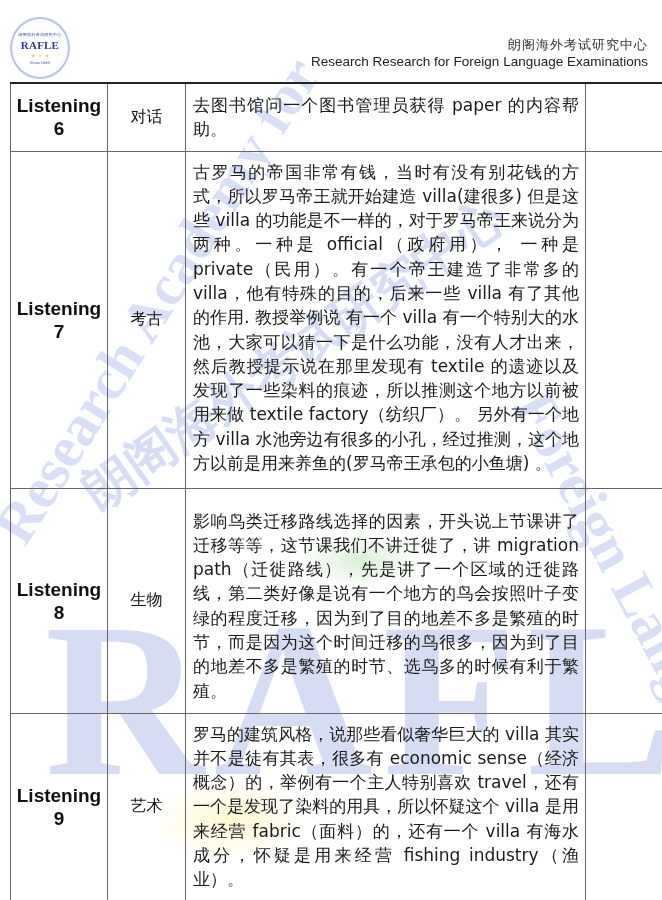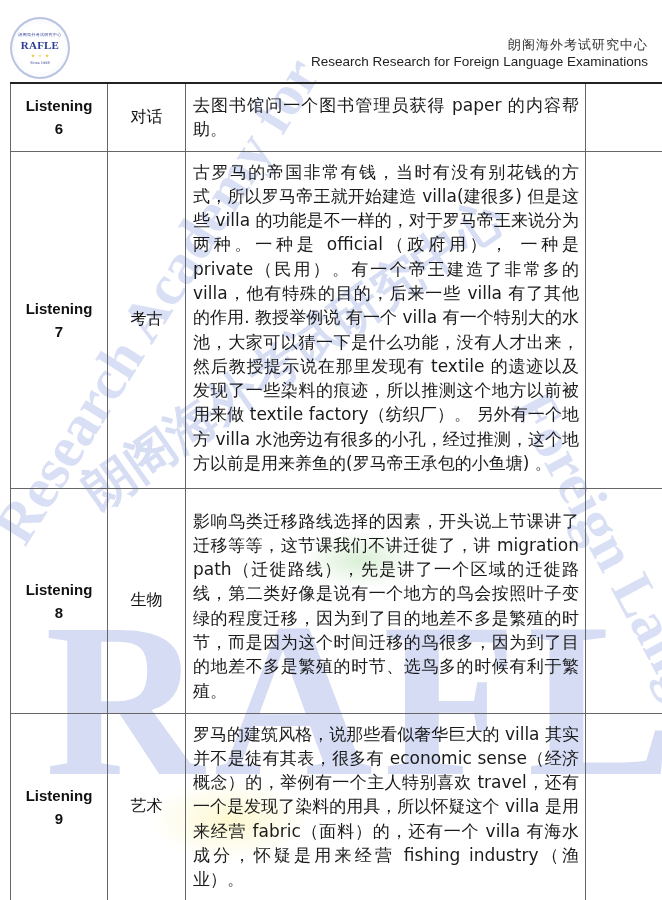--- a/index.html
+++ b/index.html
@@ -52,21 +52,21 @@
       background: radial-gradient(ellipse, rgba(250, 235, 120, 0.35), rgba(255,255,255,0) 70%);
     }
     table.main {
       position: absolute; left: 10px; top: 82px; border-collapse: collapse; z-index: 1; table-layout: fixed;
       width: 641px;
     }
     table.main td {
       border: 1.5px solid #666; vertical-align: middle; padding: 0; background: transparent;
     }
     table.main tr:first-child td { border-top: 2px solid #222; }
-    td.c-name { width: 96px; text-align: center; font-weight: bold; font-size: 15px; line-height: 23px; font-family: "Liberation Sans", "DejaVu Sans", sans-serif; }
+    td.c-name { width: 96px; text-align: center; font-weight: bold; font-size: 19px; line-height: 23px; font-family: "Liberation Sans", "DejaVu Sans", sans-serif; }
     td.c-topic { width: 77px; text-align: center; font-size: 16px; }
     td.c-desc { width: 386px; padding: 8px 6px 8px 7px !important; font-size: 17px; line-height: 24.3px; text-align: justify; color: #1a1a1a; }
     td.c-extra { width: 78px; }
   </style>
 </head>
 <body>
 
 <div class="watermark wm-big">RAFLE</div>
 <div class="watermark wm-diag1">Research Academy for</div>
 <div class="watermark wm-diag2">Foreign Language Examinations</div>

